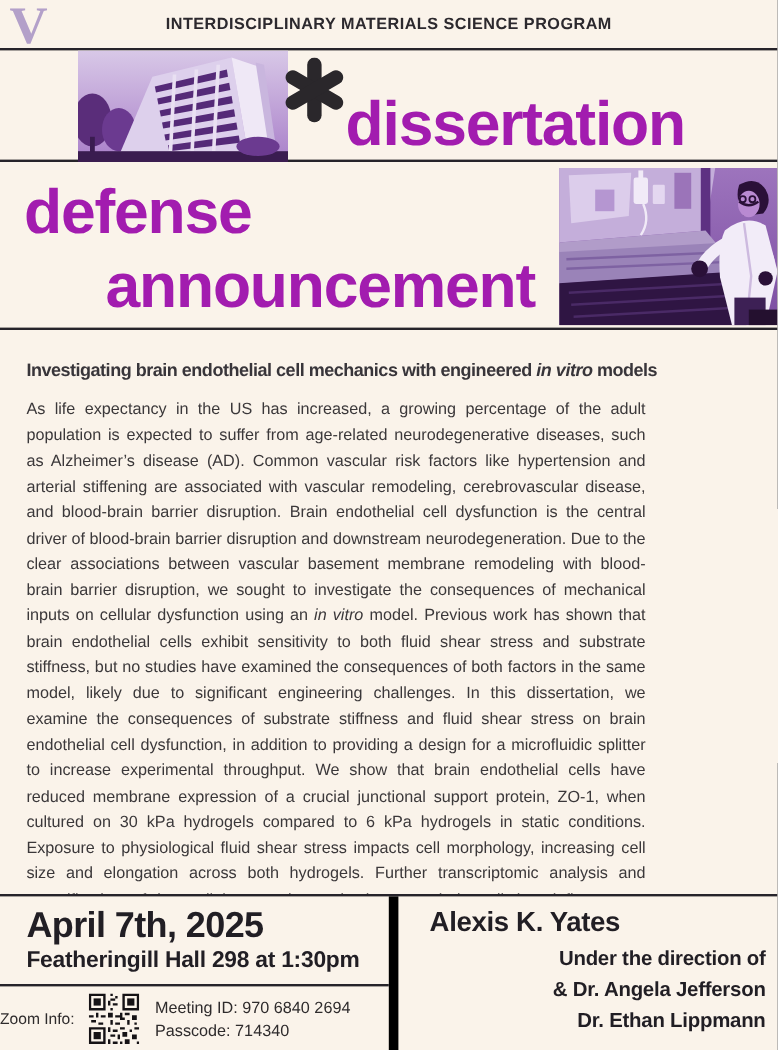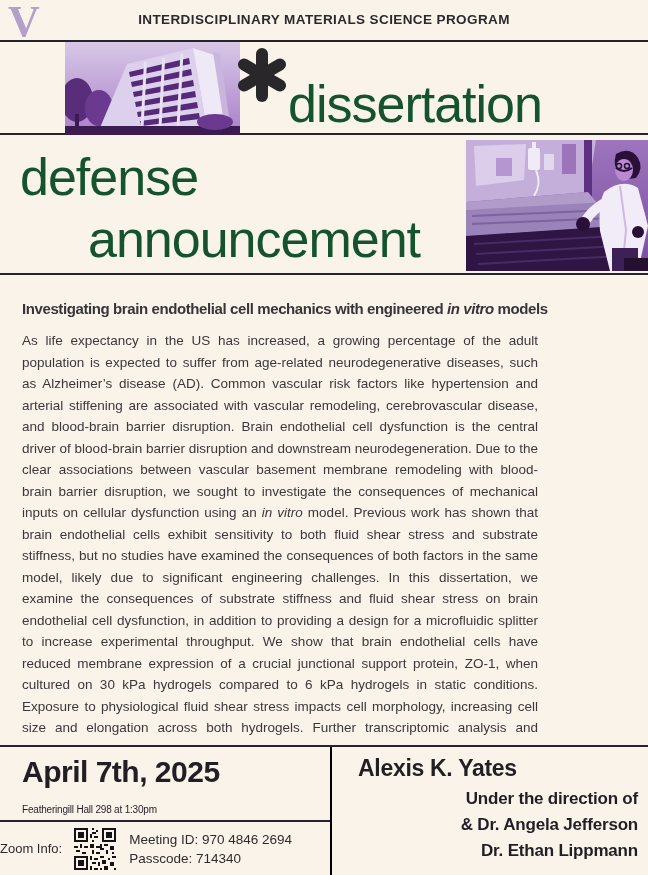--- a/index.html
+++ b/index.html
@@ -38,21 +38,21 @@
   .band1 {
     position: relative; height: 93px;
     border-bottom: 2px solid #26232a;
   }
   .building-photo {
     position: absolute; left: 65px; top: 0;
     width: 175px; height: 93px; display: block;
   }
   .asterisk-icon { position: absolute; left: 237px; top: 6px; display: block; }
   .display-word {
-    font-weight: normal; letter-spacing: -1px; color: #14532d;
+    font-weight: bold; letter-spacing: -1px; color: #a21caf;
     font-size: 52px; line-height: 1;
     font-family: "Liberation Sans", "DejaVu Sans", sans-serif;
   }
   .word-dissertation { position: absolute; left: 288px; bottom: 3px; }
 
   
   .band2 {
     position: relative; height: 140px;
     border-bottom: 2px solid #26232a;
   }
@@ -81,31 +81,31 @@
   }
   .abstract-body em { font-style: italic; }
 
   
   .bottom {
     position: absolute; left: 0; top: 745px; width: 648px; height: 130px;
     border-top: 2px solid #26232a;
     display: flex;
   }
   .bottom-left {
-    width: 332px; border-right: 2px solid #000000;
+    width: 332px; border-right: 8px solid #000000;
     display: flex; flex-direction: column;
   }
   .when-where { height: 75px; border-bottom: 2px solid #26232a; padding: 8px 0 0 22px; }
   .event-date {
     font-size: 30px; font-weight: 800; letter-spacing: -0.5px;
     color: #211e24; line-height: 34px;
   }
   .event-location {
-    font-size: 10px; font-weight: normal; letter-spacing: -0.2px;
-    color: #211e24; margin-top: 15px;
+    font-size: 19px; font-weight: bold; letter-spacing: -0.2px;
+    color: #211e24; margin-top: 1px;
   }
   .zoom-row {
     flex: 1; display: flex; align-items: center; 
   }
   .zoom-label { font-size: 13px; color: #2e2b2c; }
   .qr-code { width: 42px; height: 42px; margin-left: 12px; flex: 0 0 auto; }
   .zoom-details { margin-left: 13px; font-size: 13.5px; line-height: 19px; color: #2e2b2c; }
 
   .bottom-right { flex: 1; padding: 8px 10px 0 26px; }
   .candidate-name {
@@ -265,21 +265,21 @@
             <path d="M18,0h2v2h-2z M22,2h2v2h-2z M18,4h4v2h-4z M16,6h2v4h-2z M20,8h4v2h-4z M18,12h2v2h-2z
                      M0,18h4v2h-4z M6,16h2v4h-2z M10,18h4v2h-4z M2,22h4v2h-4z M8,24h4v2h-4z
                      M16,16h4v4h-4z M22,18h4v2h-4z M26,16h2v6h-2z M18,22h2v4h-2z M22,24h4v2h-4z
                      M30,16h4v2h-4z M36,18h4v4h-4z M32,22h2v4h-2z M38,24h2v2h-2z M28,20h2v2h-2z
                      M16,28h2v4h-2z M20,30h4v2h-4z M26,28h4v2h-4z M18,34h4v2h-4z M24,34h2v4h-2z
                      M28,32h4v4h-4z M34,30h2v2h-2z M38,28h4v2h-4z M36,34h4v4h-4z M30,38h4v4h-4z
                      M16,38h2v4h-2z M20,40h4v2h-4z M26,40h2v2h-2z M40,40h2v2h-2z"></path>
           </g>
         </svg>
         <div class="zoom-details">
-          <div>Meeting ID: 970 4846 2694</div>
+          <div>Meeting ID: 970 6840 2694</div>
           <div>Passcode: 714340</div>
         </div>
       </div>
     </div>
 
     <div class="bottom-right">
       <div class="candidate-name">Alexis K. Yates</div>
       <div class="direction">
           <div>Under the direction of</div>
           <div>&amp; Dr. Angela Jefferson</div>

